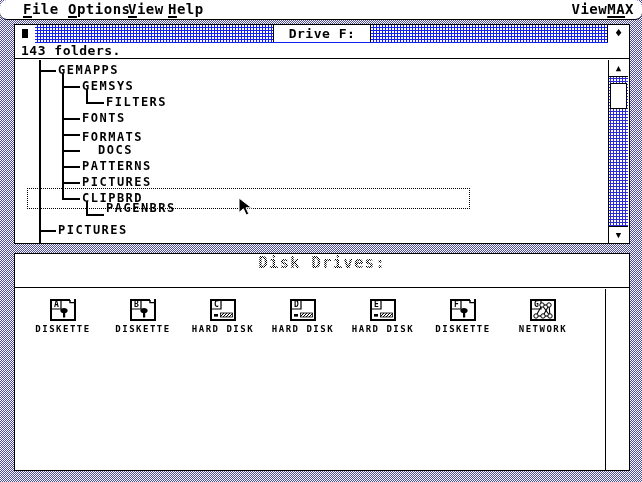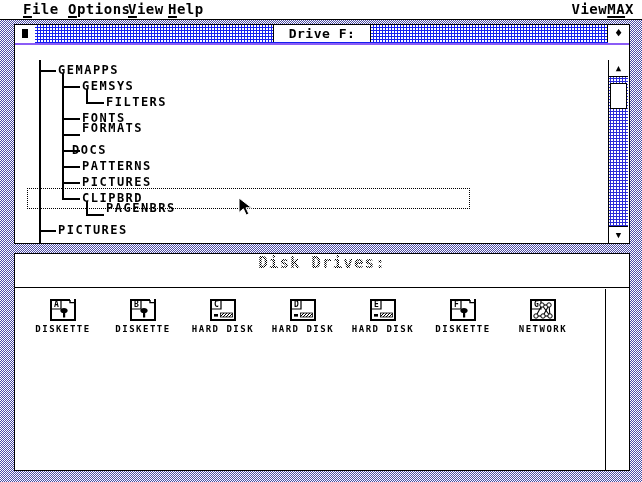--- a/index.html
+++ b/index.html
@@ -7,21 +7,21 @@
     position:relative;width:642px;height:482px;overflow:hidden;
     font-family:"DejaVu Sans Mono","Liberation Mono",monospace;
     background-color:#fff;
     background-image:repeating-conic-gradient(#4a4aa6 0% 25%, #ffffff 0% 50%);
     background-size:2px 2px;
   }
   
   .menubar{
     position:absolute;left:0;top:0;width:642px;height:19px;
     background:#fff;border-bottom:1px solid #000;
-    font-size:14px;font-weight:bold;line-height:19px;letter-spacing:0.5px;
+    font-size:14px;font-weight:bold;line-height:19px;letter-spacing:0.5px;border-radius:7px;
   }
   .menu-item{position:absolute;top:0;height:19px;cursor:default;white-space:nowrap;}
   .menu-item .u{text-decoration:underline;text-decoration-thickness:2px;text-underline-offset:2px;}
   
   .window{position:absolute;background:#fff;border:1px solid #000;}
   .titlebar{position:absolute;left:0;top:0;right:0;height:18px;border-bottom:2px solid #8b5cf6;}
   .titlebar-pattern{
     position:absolute;left:20px;right:21px;top:0;bottom:0;
     background-color:#1420f0;
     background-image:radial-gradient(circle at 1px 1px,#ffffff 0.8px,transparent 0.9px);
@@ -117,20 +117,21 @@
 
   <div class="window" id="drive-window">
     <div class="titlebar">
       <div class="closer">
         <div class="closer-glyph"></div>
       </div>
       <div class="titlebar-pattern"></div>
       <div class="title-plate">Drive F:</div>
       <div class="fullsizer"><span>♦</span></div>
     </div>
+    <div class="infoline">143 folders.</div>
 
     <div class="tree-area">
 
       <div class="vline" style="left:24px;top:0;height:183px"></div>
       <div class="vline" style="left:47px;top:13px;height:127px"></div>
       <div class="vline" style="left:71px;top:29px;height:15px"></div>
       <div class="vline" style="left:71px;top:141px;height:15px"></div>
 
       <div class="hline" style="left:24px;top:10px;width:17px"></div>
       <div class="hline" style="left:47px;top:26px;width:18px"></div>
@@ -143,22 +144,22 @@
       <div class="hline" style="left:47px;top:138px;width:18px"></div>
       <div class="hline" style="left:71px;top:154px;width:18px"></div>
       <div class="hline" style="left:24px;top:170px;width:17px"></div>
 
       <div class="selection-rect"></div>
 
       <div class="tree-label" style="left:43px;top:3px">GEMAPPS</div>
       <div class="tree-label" style="left:67px;top:19px">GEMSYS</div>
       <div class="tree-label" style="left:91px;top:35px">FILTERS</div>
       <div class="tree-label" style="left:67px;top:51px">FONTS</div>
-      <div class="tree-label" style="left:67px;top:61px">FORMATS</div>
-      <div class="tree-label" style="left:57px;top:83px">DOCS</div>
+      <div class="tree-label" style="left:67px;top:70px">FORMATS</div>
+      <div class="tree-label" style="left:83px;top:83px">DOCS</div>
       <div class="tree-label" style="left:67px;top:99px">PATTERNS</div>
       <div class="tree-label" style="left:67px;top:115px">PICTURES</div>
       <div class="tree-label" style="left:67px;top:131px">CLIPBRD</div>
       <div class="tree-label" style="left:91px;top:141px">PAGENBRS</div>
       <div class="tree-label" style="left:43px;top:163px">PICTURES</div>
     </div>
 
     <div class="scrollbar">
       <div class="scroll-btn scroll-up"><span>▲</span></div>
       <div class="scroll-track">

